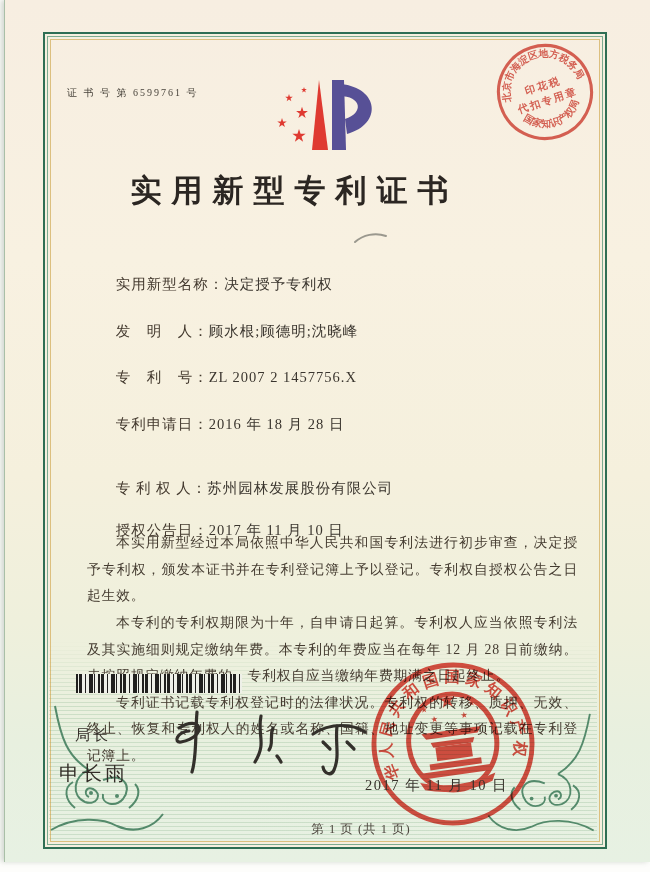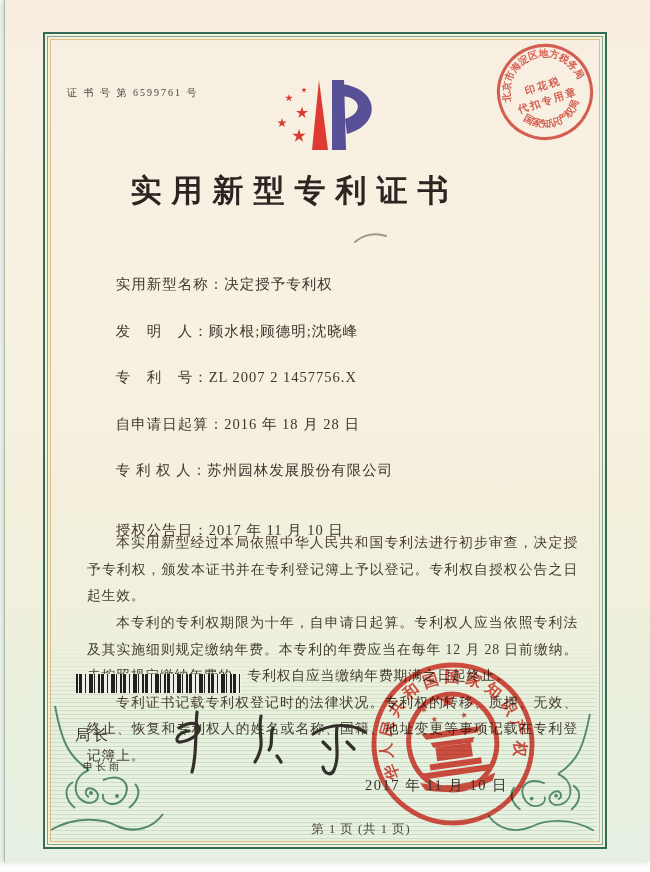--- a/index.html
+++ b/index.html
@@ -41,21 +41,21 @@
   }
   .body-text p{margin:0;text-indent:2.1em;}
   .barcode{
     position:absolute;left:71px;top:674px;width:166px;height:19px;z-index:2;
     background:repeating-linear-gradient(90deg,
       #20201e 0 2px,#eef0e8 2px 3px,#20201e 3px 6px,#eef0e8 6px 9px,
       #20201e 9px 10px,#eef0e8 10px 13px,#20201e 13px 17px,#eef0e8 17px 18px,
       #20201e 18px 19px,#eef0e8 19px 22px);
   }
   .sig-role{position:absolute;left:70px;top:726px;font-size:15px;letter-spacing:3px;color:#322d27;z-index:2;text-align:center;}
-  .sig-name{position:absolute;left:78px;top:760px;font-size:10px;letter-spacing:3px;color:#322d27;z-index:2;}
+  .sig-name{position:absolute;left:54px;top:760px;font-size:20px;letter-spacing:3px;color:#322d27;z-index:2;}
   .signature{position:absolute;left:160px;top:698px;z-index:2;}
   .tax-stamp{position:absolute;left:478px;top:30px;z-index:3;transform:rotate(-18deg);mix-blend-mode:multiply;opacity:.92;}
   .office-seal{position:absolute;left:348px;top:644px;z-index:3;transform:rotate(-8deg);mix-blend-mode:multiply;opacity:.93;}
   .issue-date{position:absolute;left:360px;top:776px;font-size:14.5px;letter-spacing:1.5px;color:#37322b;z-index:4;}
   .footer{position:absolute;left:38px;top:821px;width:636px;text-align:center;font-size:12.5px;letter-spacing:1px;color:#4c463e;z-index:2;}
   .ornament{position:absolute;z-index:1;}
   .orn-left{left:40px;top:704px;}
   .orn-right{left:474px;top:712px;transform:scaleX(-1);}
   .pencil{position:absolute;left:348px;top:230px;z-index:2;}
   .seal-center-text{font-size:10px;letter-spacing:2px;font-weight:700;}
@@ -104,23 +104,23 @@
     <div class="frow" style="top:0">
       <span class="lbl">实用新型名称：</span><span class="val">决定授予专利权</span>
     </div>
     <div class="frow" style="top:47px">
       <span class="lbl">发　明　人：</span><span class="val">顾水根;顾德明;沈晓峰</span>
     </div>
     <div class="frow" style="top:93px">
       <span class="lbl">专　利　号：</span><span class="val">ZL 2007 2 1457756.X</span>
     </div>
     <div class="frow" style="top:140px">
-      <span class="lbl">自申请日起算：</span><span class="val">2016 年 18 月 28 日</span>
-    </div>
-    <div class="frow" style="top:186px">
+      <span class="lbl">专利申请日：</span><span class="val">2016 年 18 月 28 日</span>
+    </div>
+    <div class="frow" style="top:204px">
       <span class="lbl">专 利 权 人：</span><span class="val">苏州园林发展股份有限公司</span>
     </div>
     <div class="frow" style="top:246px">
       <span class="lbl">授权公告日：</span><span class="val">2017 年 11 月 10 日</span>
     </div>
   </div>
 
   <div class="body-text">
     <p>本实用新型经过本局依照中华人民共和国专利法进行初步审查，决定授予专利权，颁发本证书并在专利登记簿上予以登记。专利权自授权公告之日起生效。</p>
     <p>本专利的专利权期限为十年，自申请日起算。专利权人应当依照专利法及其实施细则规定缴纳年费。本专利的年费应当在每年 12 月 28 日前缴纳。未按照规定缴纳年费的，专利权自应当缴纳年费期满之日起终止。</p>

